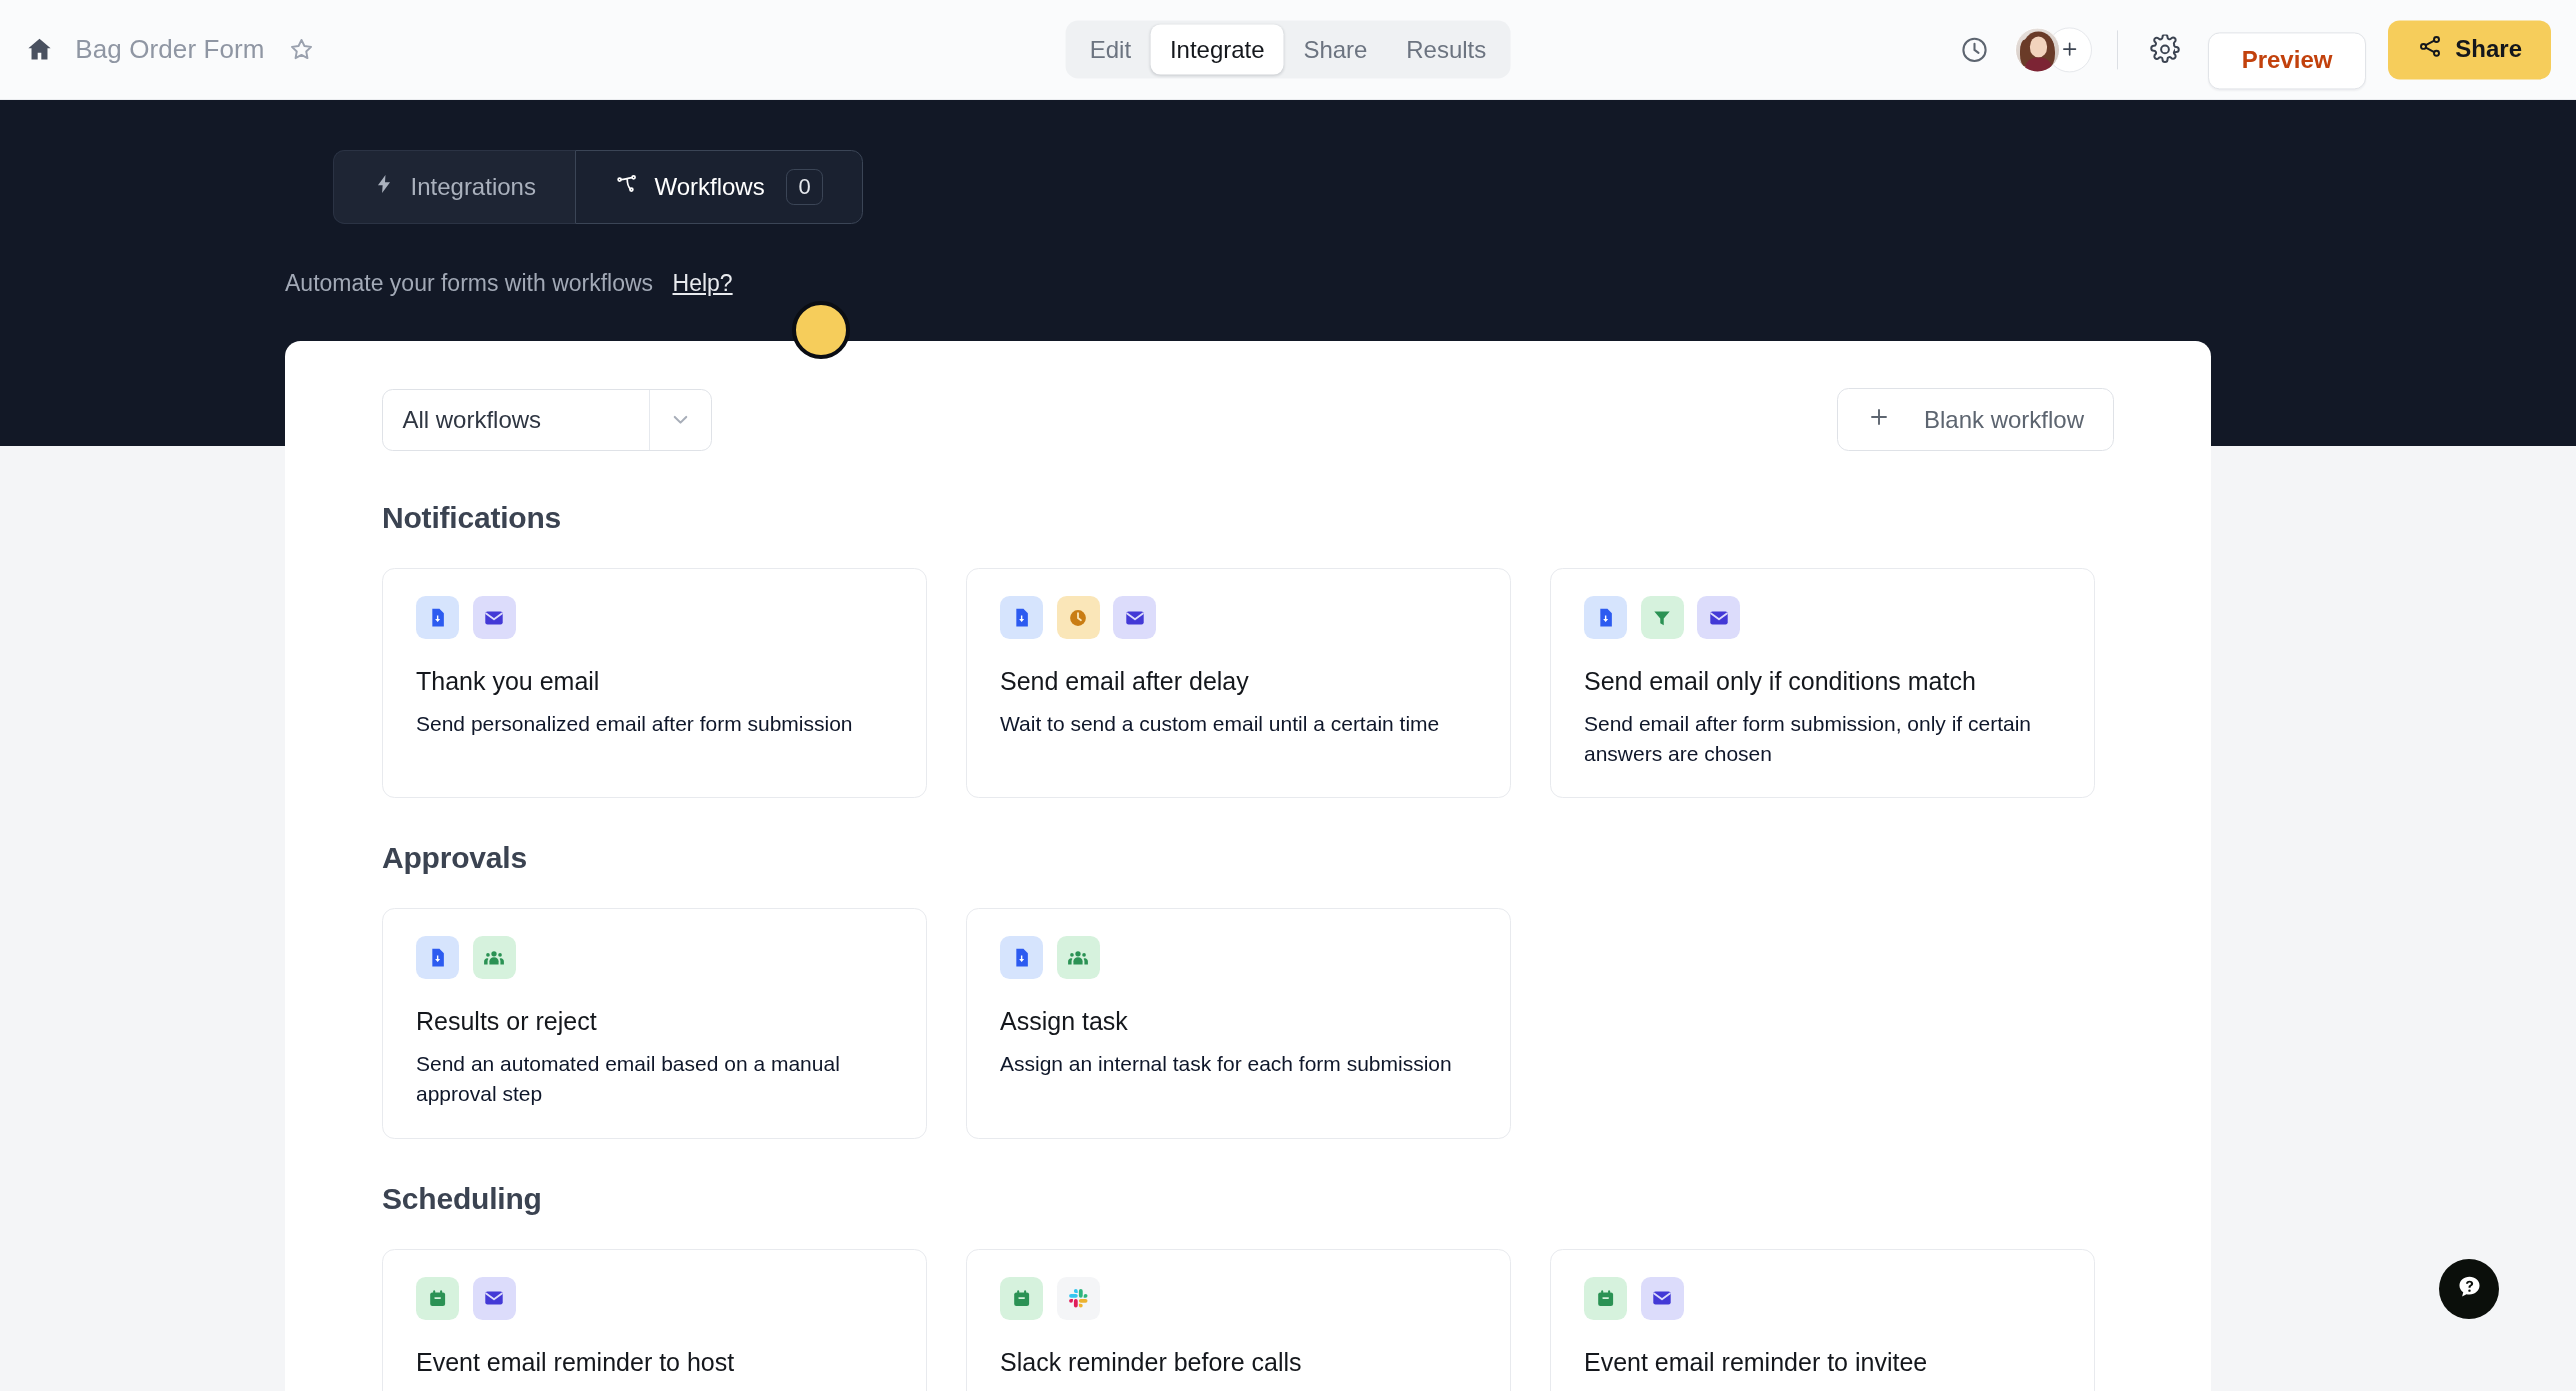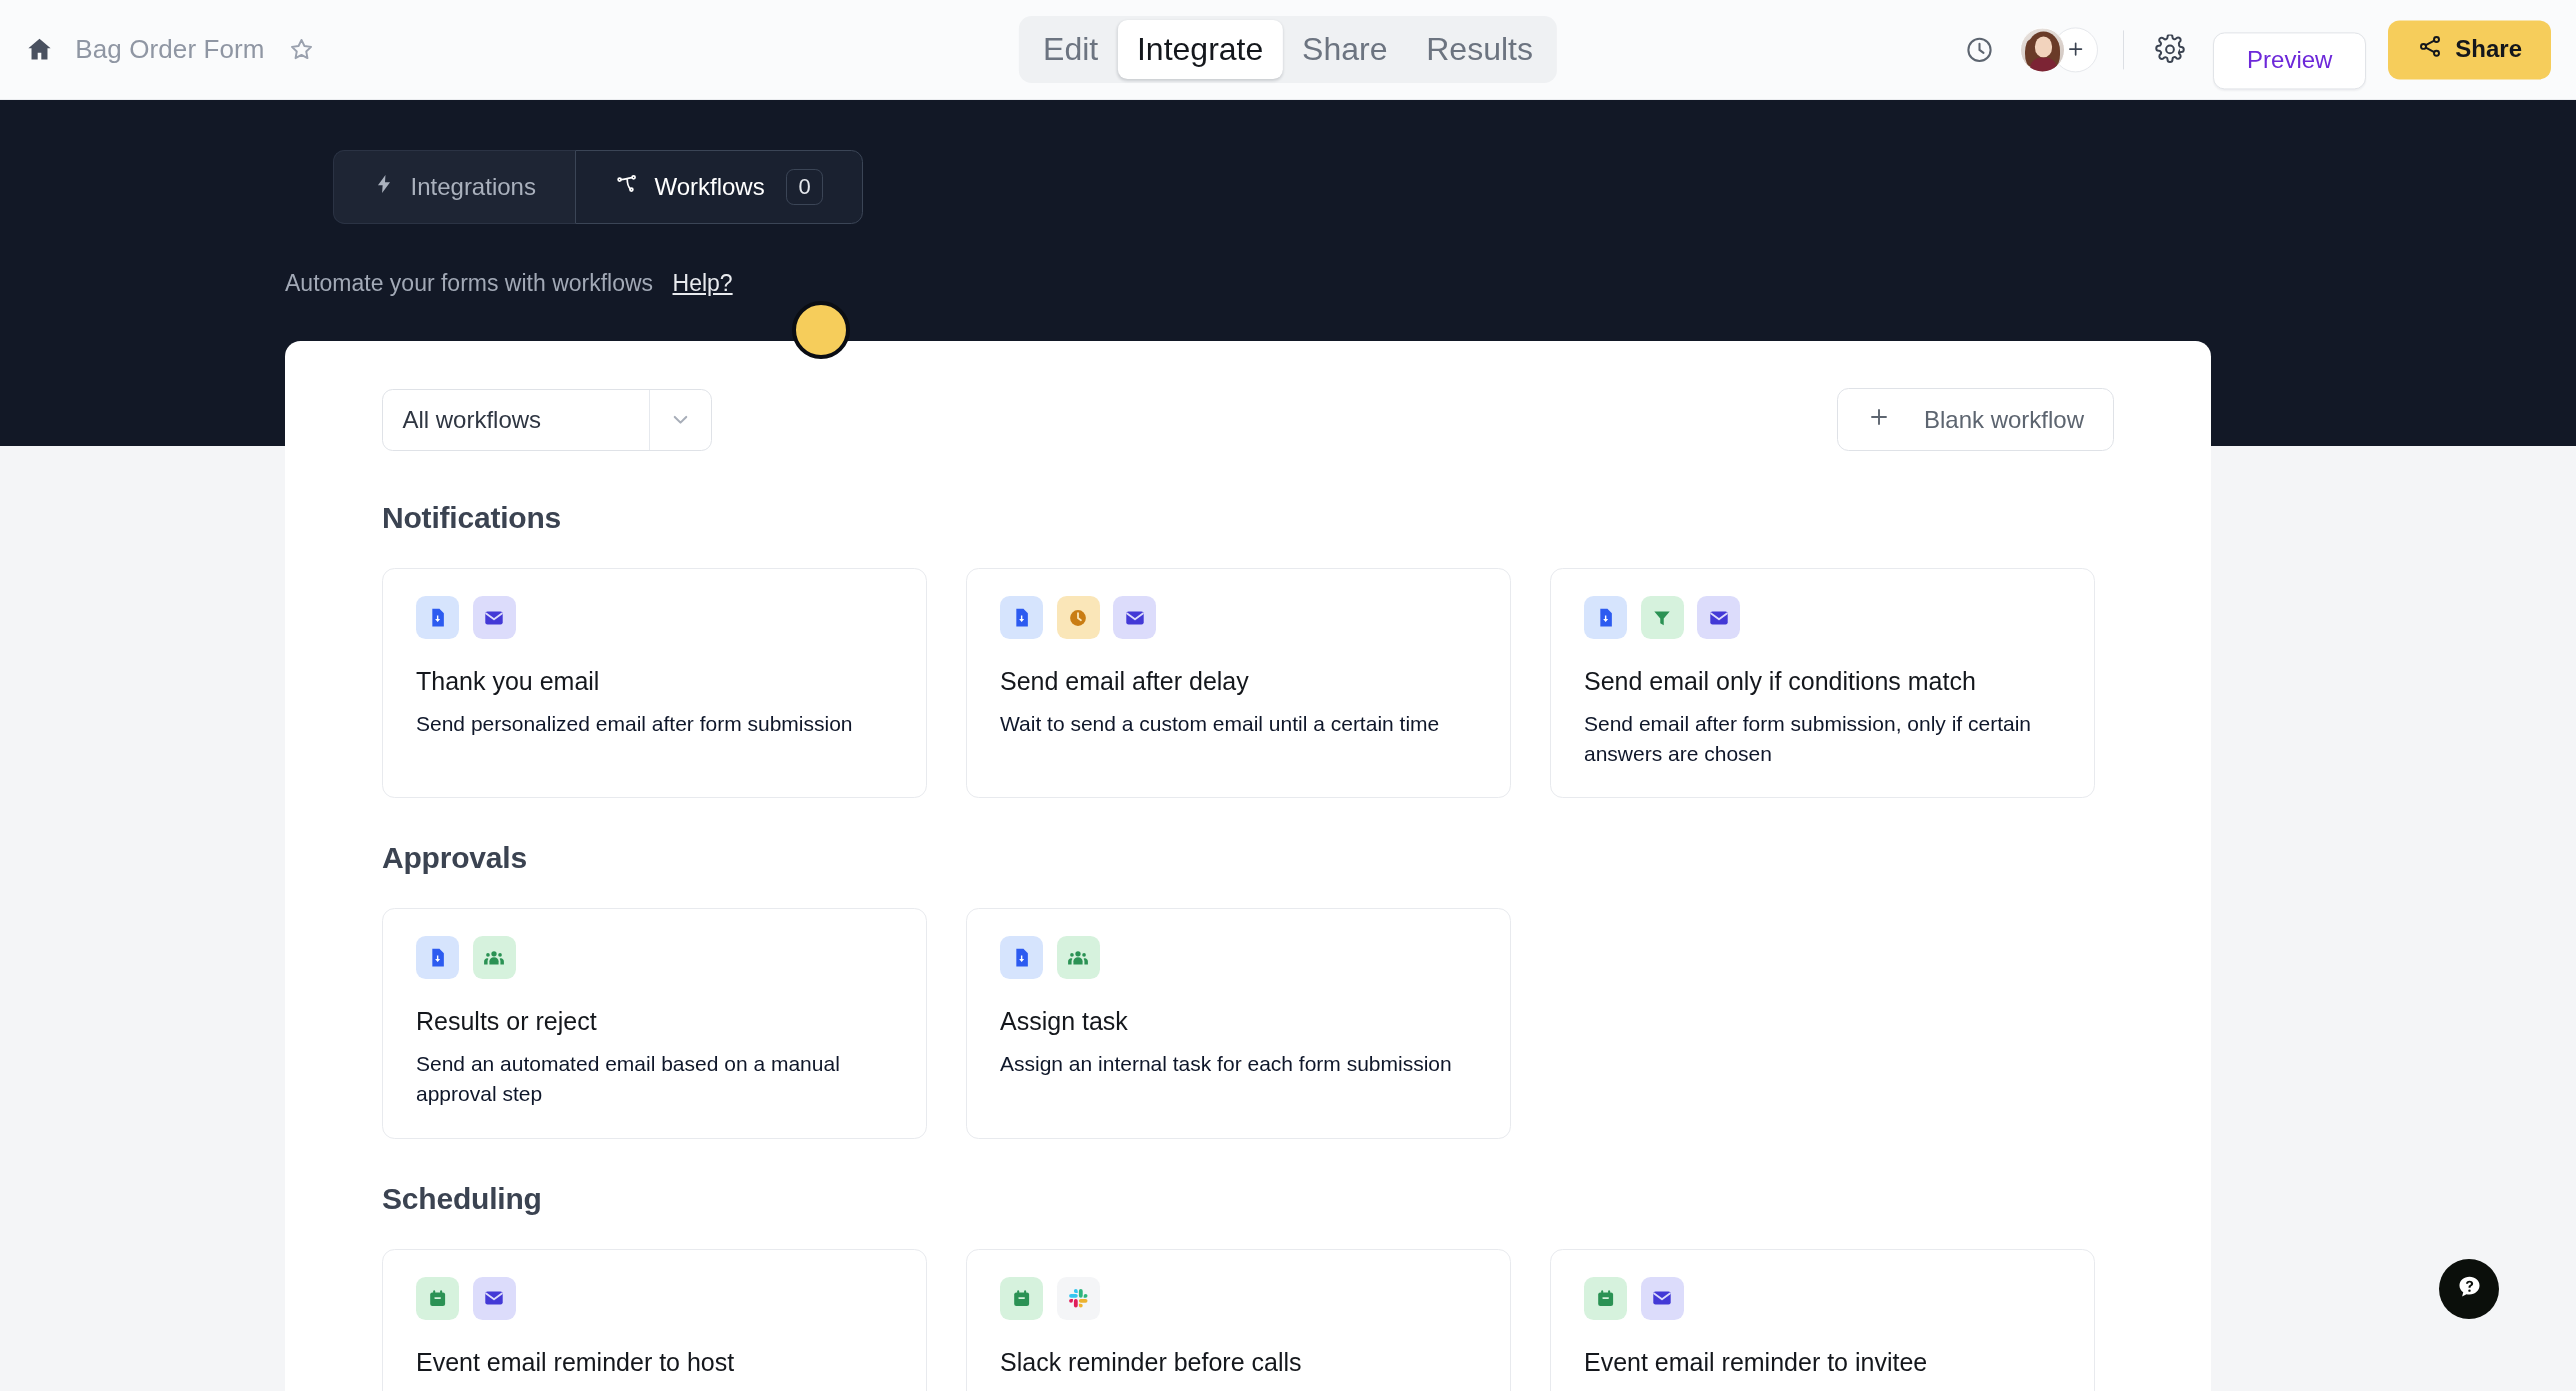--- a/index.html
+++ b/index.html
@@ -26,21 +26,21 @@
   .star-icon { width: 27px; height: 27px; display: block; margin-left: 1.9px; }
 
   .tb-center {
     position: absolute; left: 50%; top: 50%;
     transform: translate(-50%, -50%);
     display: flex; align-items: center;
     background: #eff1f3; border-radius: 12.6px;
     padding: 4.8px; gap: 0;
   }
   .seg {
-    font-size: 32px; color: #6c7480;
+    font-size: 24px; color: #6c7480;
     padding: 10.7px 19.4px; border-radius: 9.7px;
     white-space: nowrap; cursor: pointer;
   }
   .seg.active {
     background: #ffffff; color: #14171c; font-weight: 500;
     box-shadow: 0 1px 2.9px rgba(20,24,40,.16);
   }
 
   .tb-right {
     position: absolute; right: 25px; top: 50%;
@@ -79,21 +79,21 @@
     background: #ffffff; border: 1px solid #e6e8ec;
     margin-left: -12.6px; z-index: 1;
     display: flex; align-items: center; justify-content: center;
     cursor: pointer;
   }
   .divider-v { width: 1px; height: 39px; background: #dcdfe4; margin: 0 25px; }
   .gear-btn { width: 43px; height: 43px; display:flex; align-items:center; justify-content:center; margin-right: 21.3px; }
   .btn-preview {
     background: #ffffff; border: 1px solid #e1e4e8;
     border-radius: 11.6px; padding: 13.6px 33px;
-    font-size: 24px; color: #6d28d9; font-weight: 400;
+    font-size: 24px; color: #c2410c; font-weight: 700;
     cursor: pointer; white-space: nowrap;
     box-shadow: 0 1px 1.9px rgba(20,24,40,.05);
     margin-top: 22px;
   }
   .btn-share {
     background: #f6cd5b; border: none;
     border-radius: 11.6px; padding: 13.6px 29px;
     font-size: 24px; color: #14171c; font-weight: 600;
     cursor: pointer; white-space: nowrap;
     display: flex; align-items: center; gap: 12.6px;

